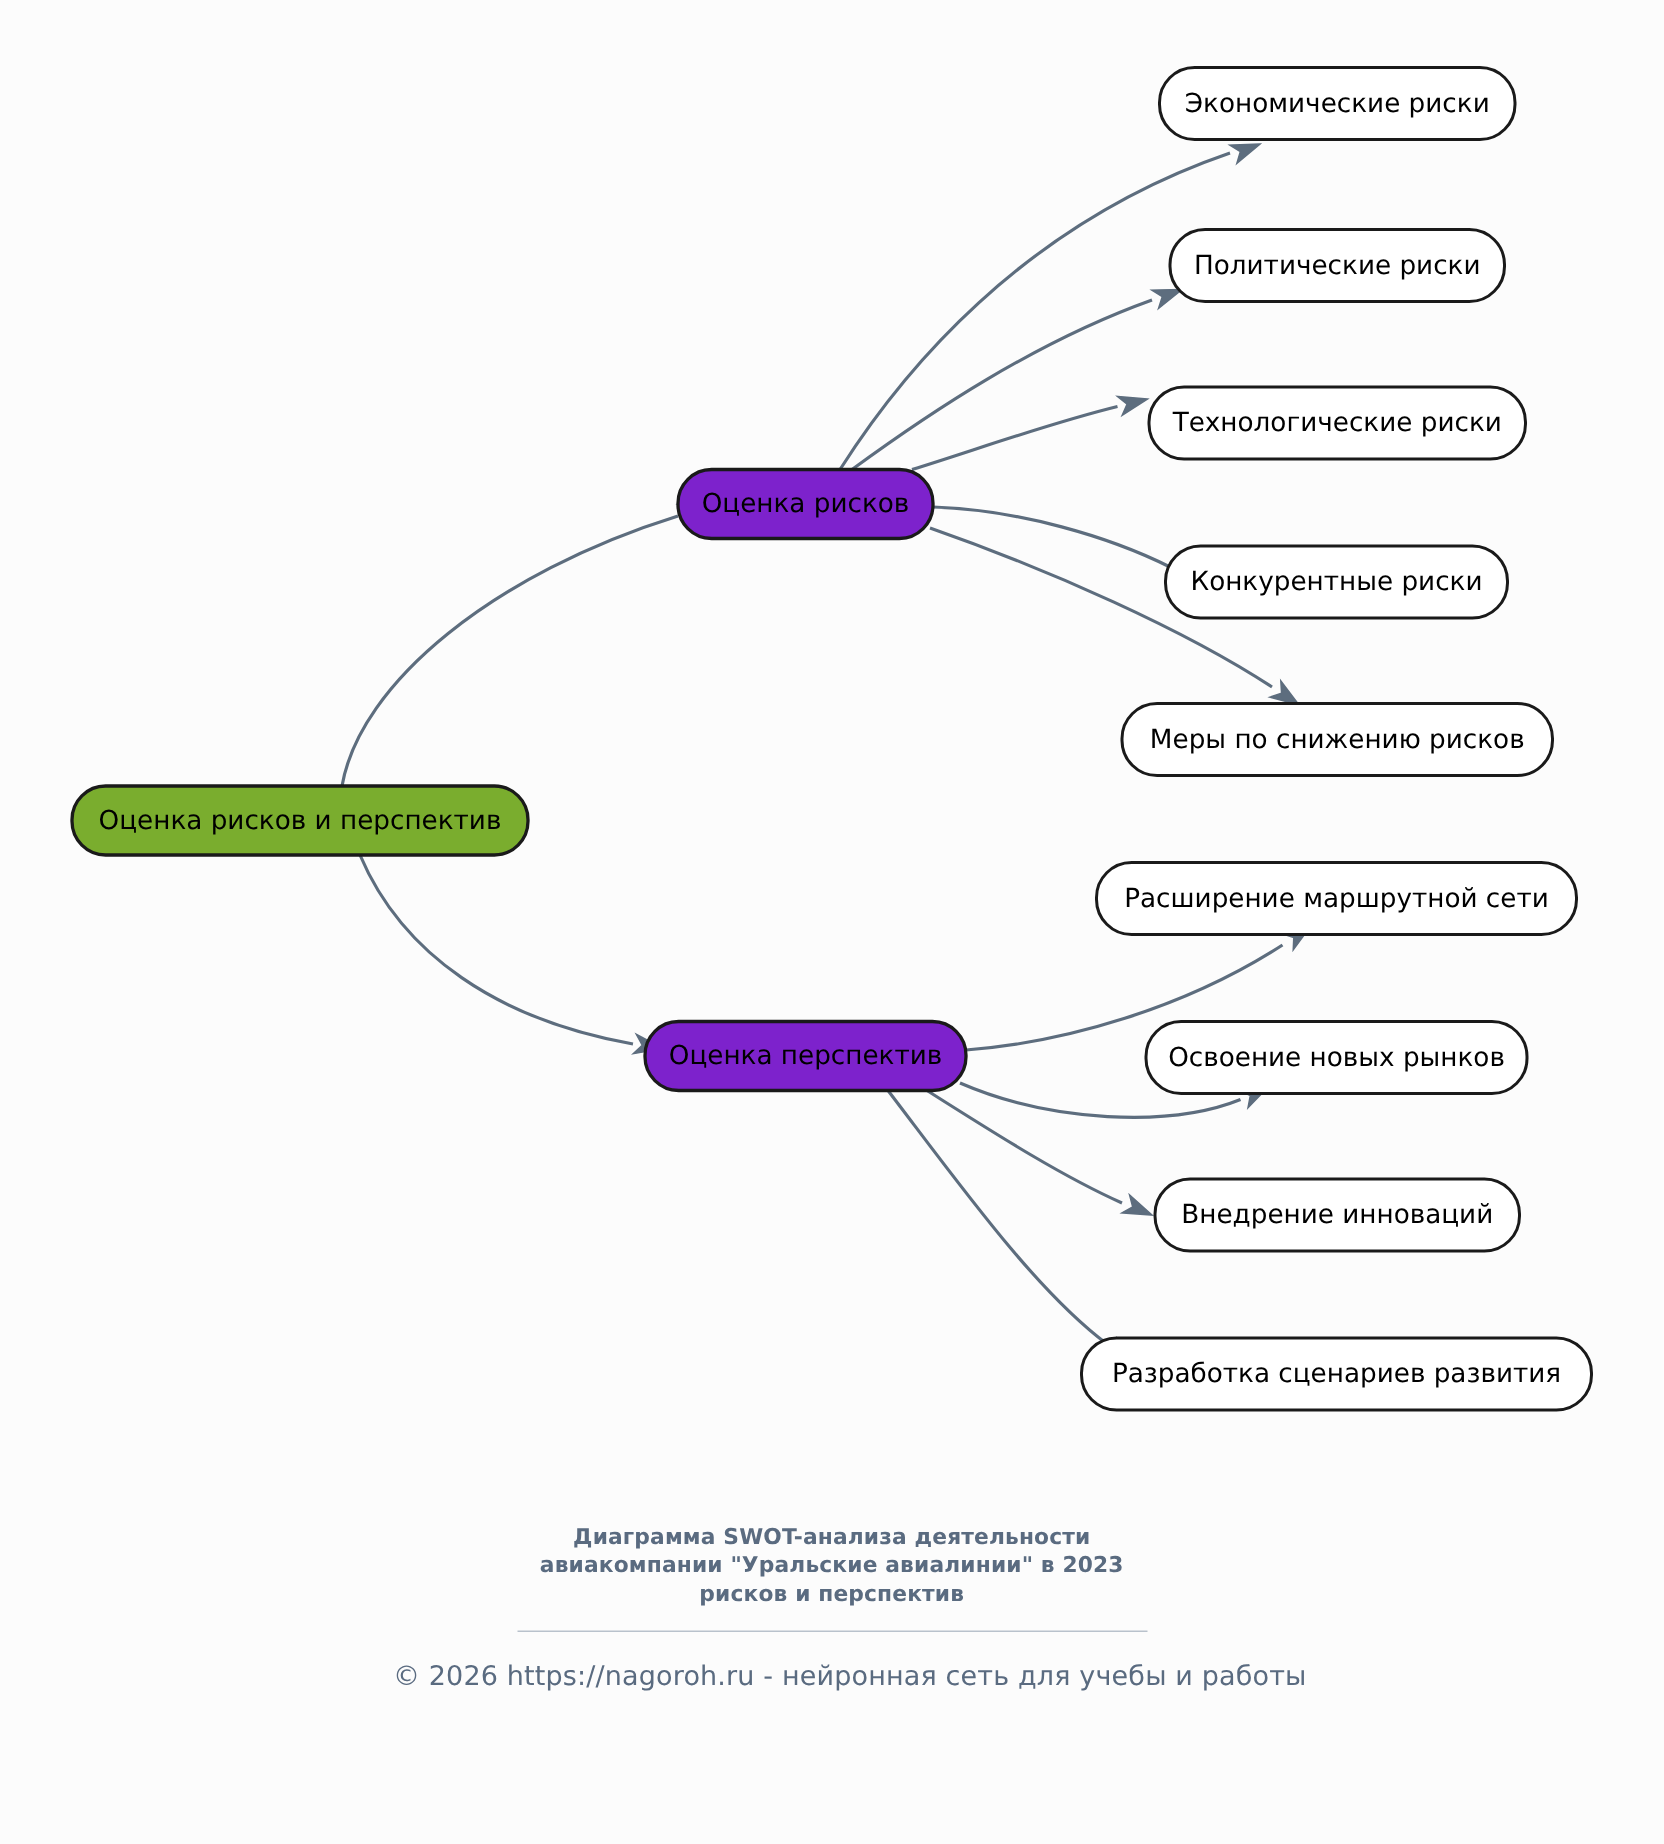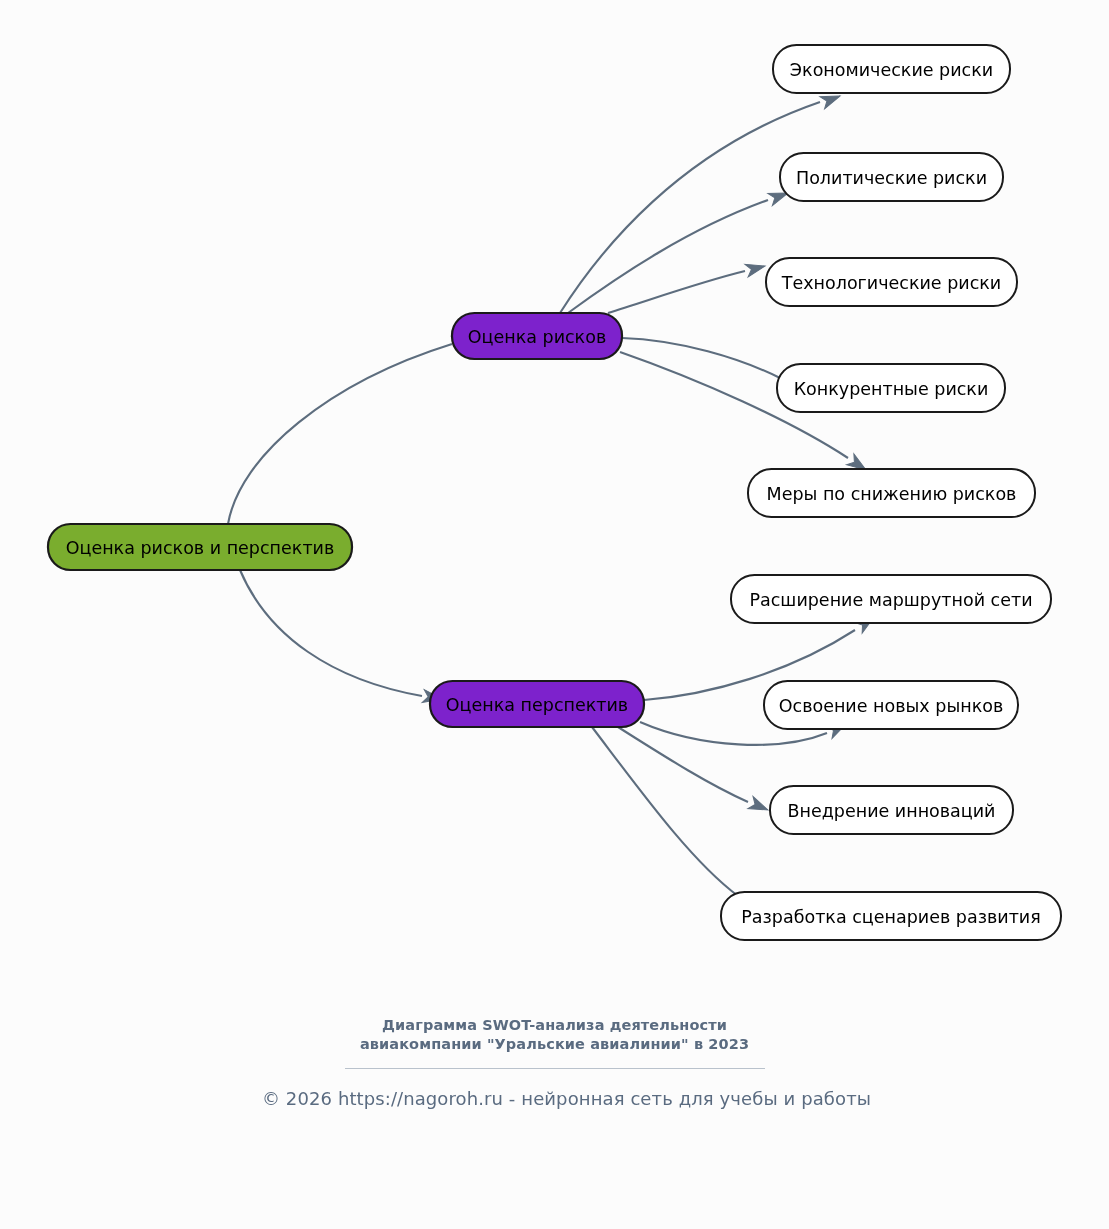--- a/index.html
+++ b/index.html
@@ -221,16 +221,17 @@
           <text x="891" y="916.5" class="node-label">Разработка сценариев развития</text>
         </g>
       </g>
   </svg>
 </div>
 
 <div id="footer">
   <div id="caption">
       <div>Диаграмма SWOT-анализа деятельности</div>
       <div>авиакомпании "Уральские авиалинии" в 2023</div>
+      <div>рисков и перспектив</div>
     </div>
   <div id="divider"></div>
   <div id="copyright">© 2026 https://nagoroh.ru - нейронная сеть для учебы и работы</div>
 </div>
 
 </body></html>

